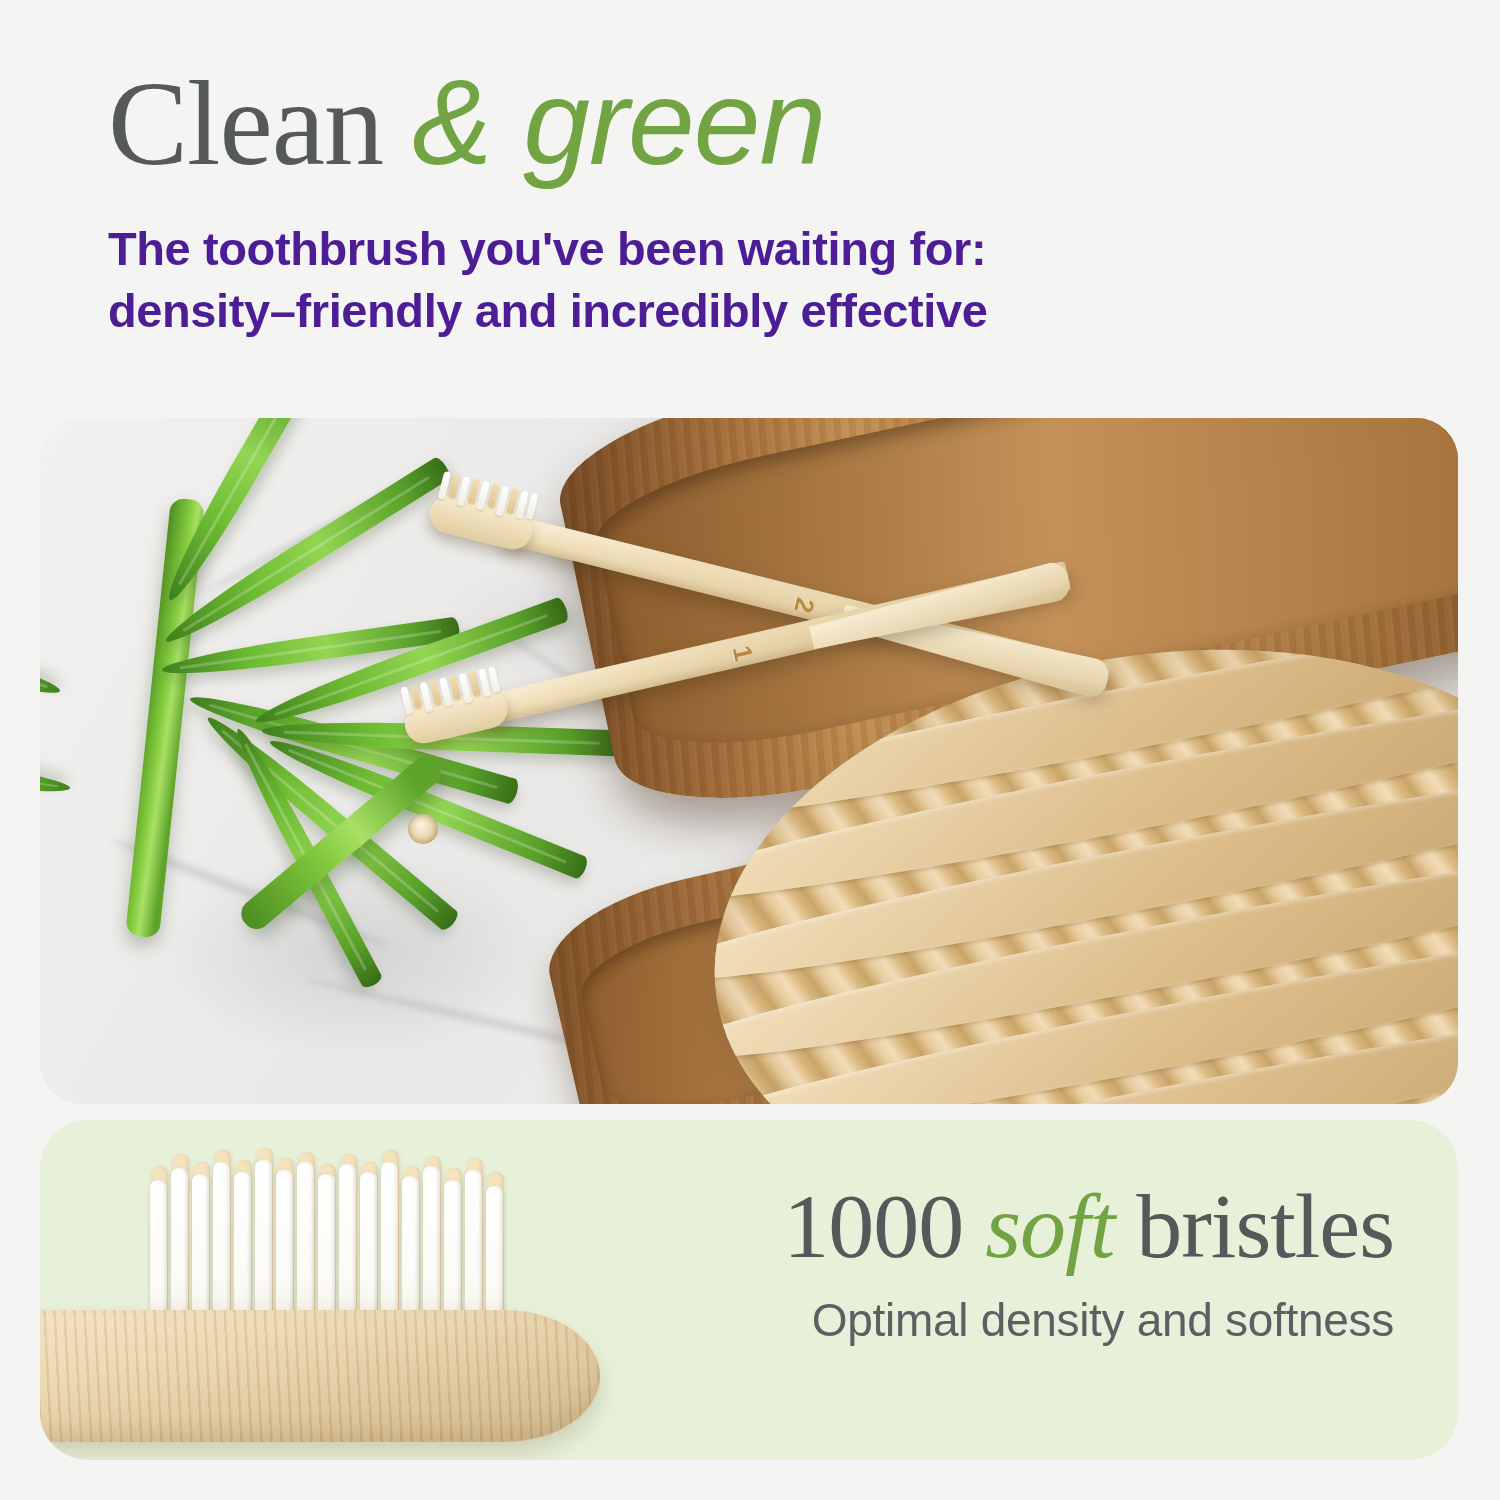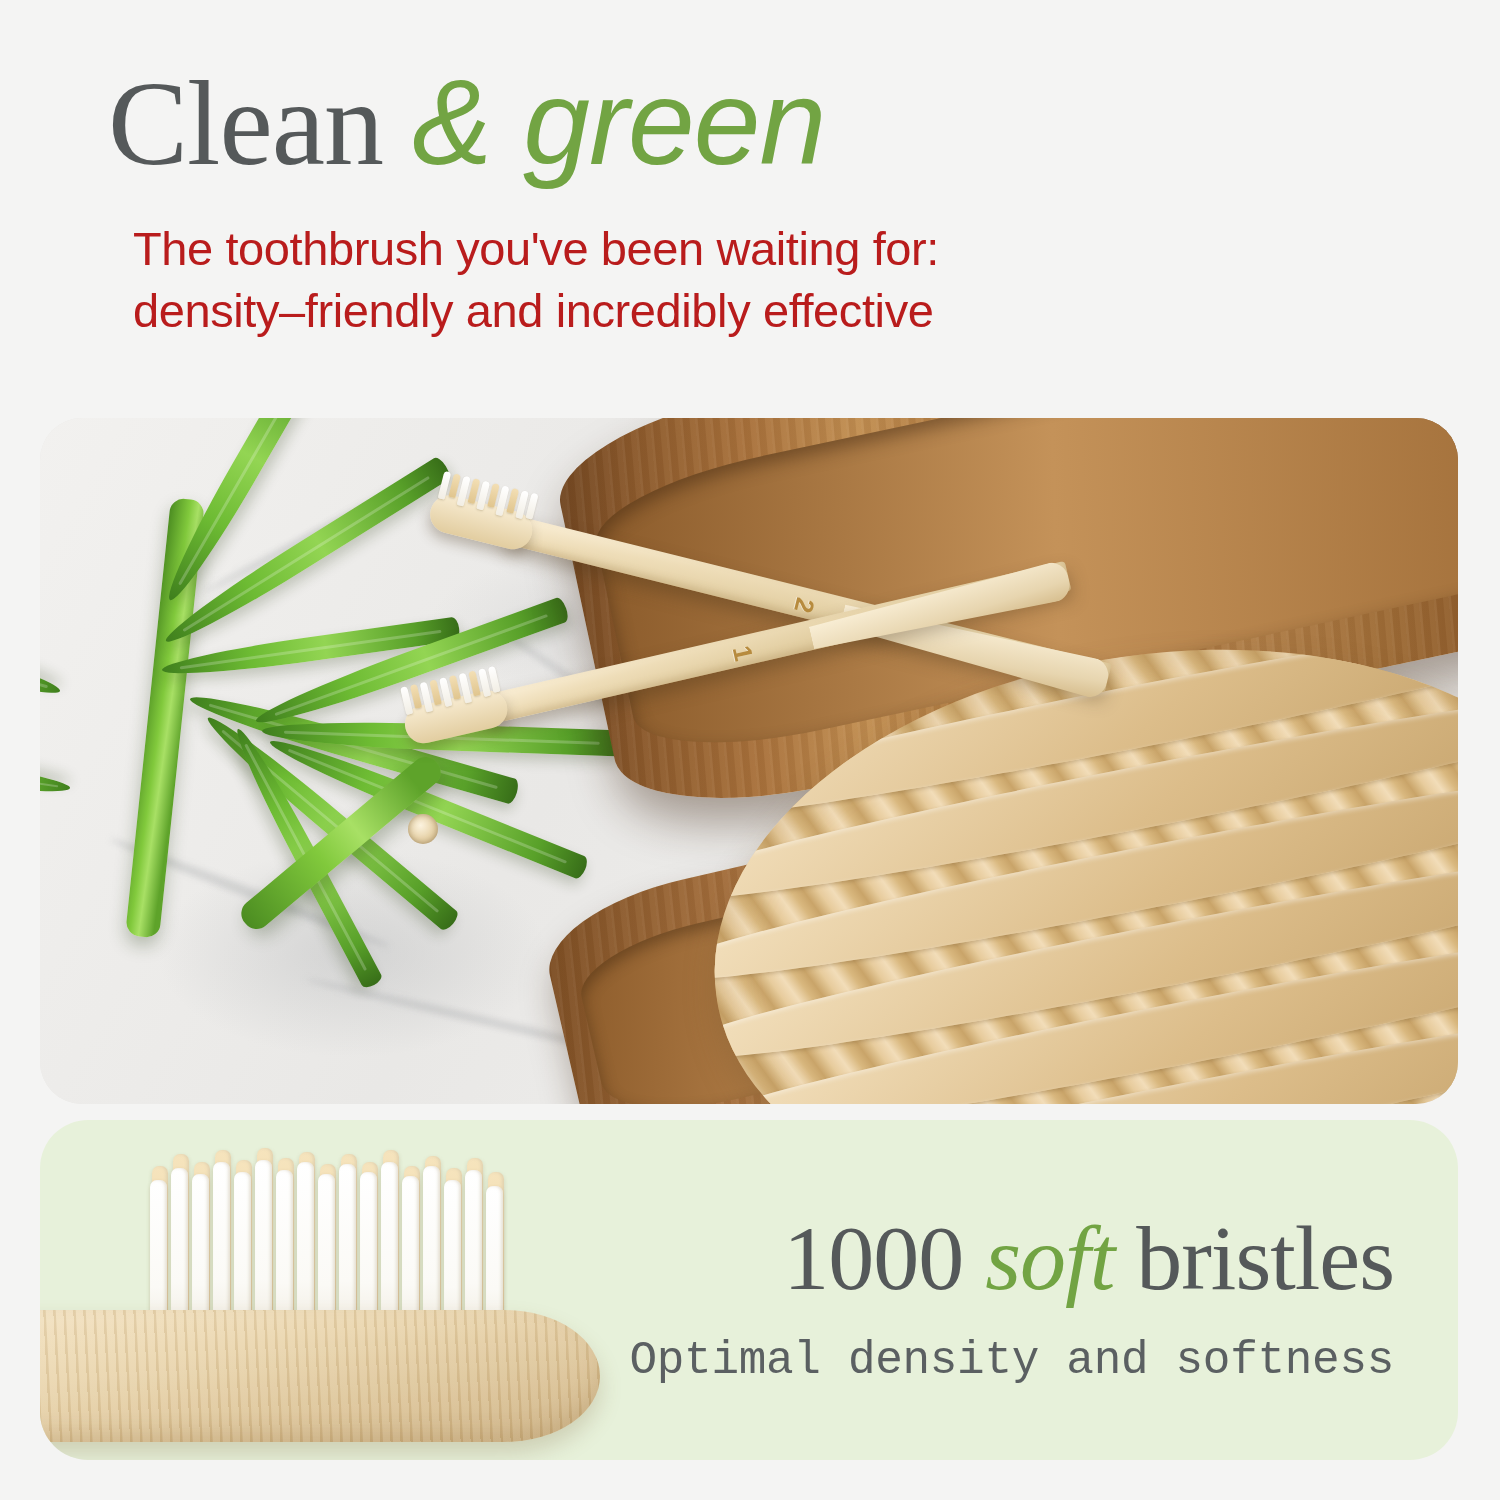--- a/index.html
+++ b/index.html
@@ -25,24 +25,23 @@
   .headline .accent {
     color:#72a443;
     font-style:italic;
     font-family:Liberation Sans, sans-serif;
   }
   .subhead {
     margin-top:34px;
     font-family:"Liberation Sans", sans-serif;
     font-size:47px;
     line-height:1.32;
-    color:#b91c1c;
-    font-weight:400;
+    color:#4c1d95;
+    font-weight:700;
     letter-spacing:-0.4px;
-    margin-left:25px;
   }
   .subhead .ln { display:block; white-space:nowrap; }
 
   
   .photo-panel {
     position:absolute;
     left:40px; top:418px;
     width:1418px; height:686px;
     border-radius:42px;
     overflow:hidden;
@@ -193,29 +192,29 @@
     border-radius:48px;
     overflow:hidden;
   }
   .feature-text {
     position:absolute; right:64px; top:58px;
     text-align:right; width:880px;
   }
   .feature-title {
     font-family:"Liberation Serif", serif;
     font-size:92px; line-height:1.05; color:#55595a;
-    letter-spacing:-1px; white-space:nowrap;margin-top:32px;
+    letter-spacing:-1px; white-space:nowrap;
   }
   .feature-title .accent {
     color:#72a443; font-style:italic;
     font-family:"Liberation Serif", serif;
   }
   .feature-sub {
-    margin-top:28px;
-    font-family:Liberation Mono, monospace;
+    margin-top:18px;
+    font-family:Liberation Sans, sans-serif;
     font-size:46px; color:#5b6062; letter-spacing:-0.3px;
     white-space:nowrap;
   }
 
   
   .closeup { position:absolute; left:0; top:0; width:620px; height:340px; }
   .cu-handle {
     position:absolute; left:-40px; top:190px;
     width:600px; height:132px;
     border-radius:0 96px 96px 0/0 66px 66px 0;

